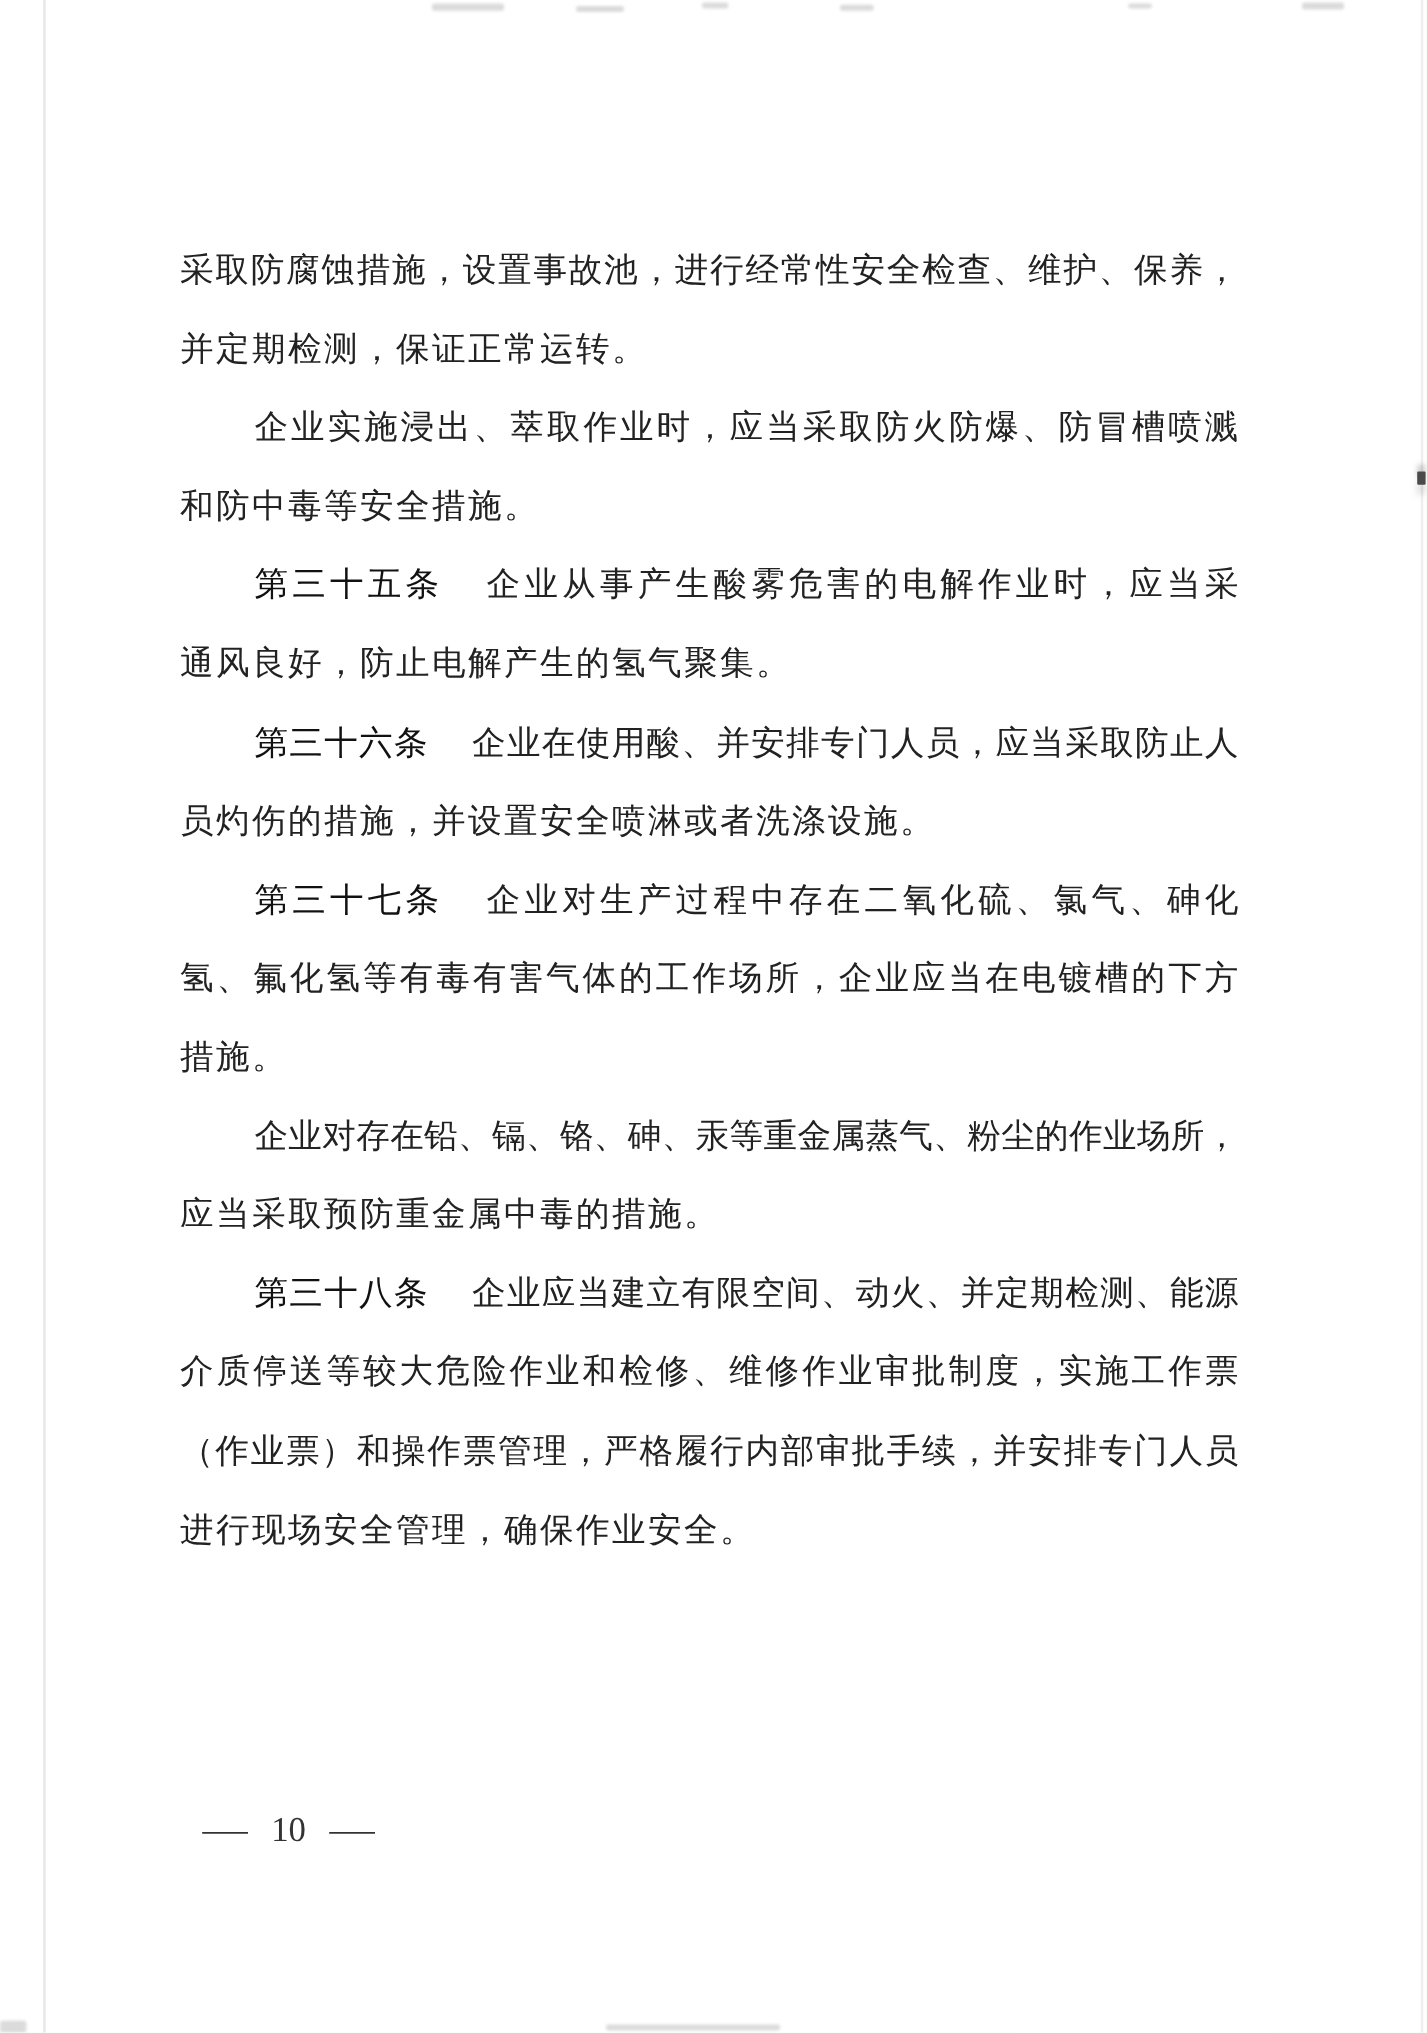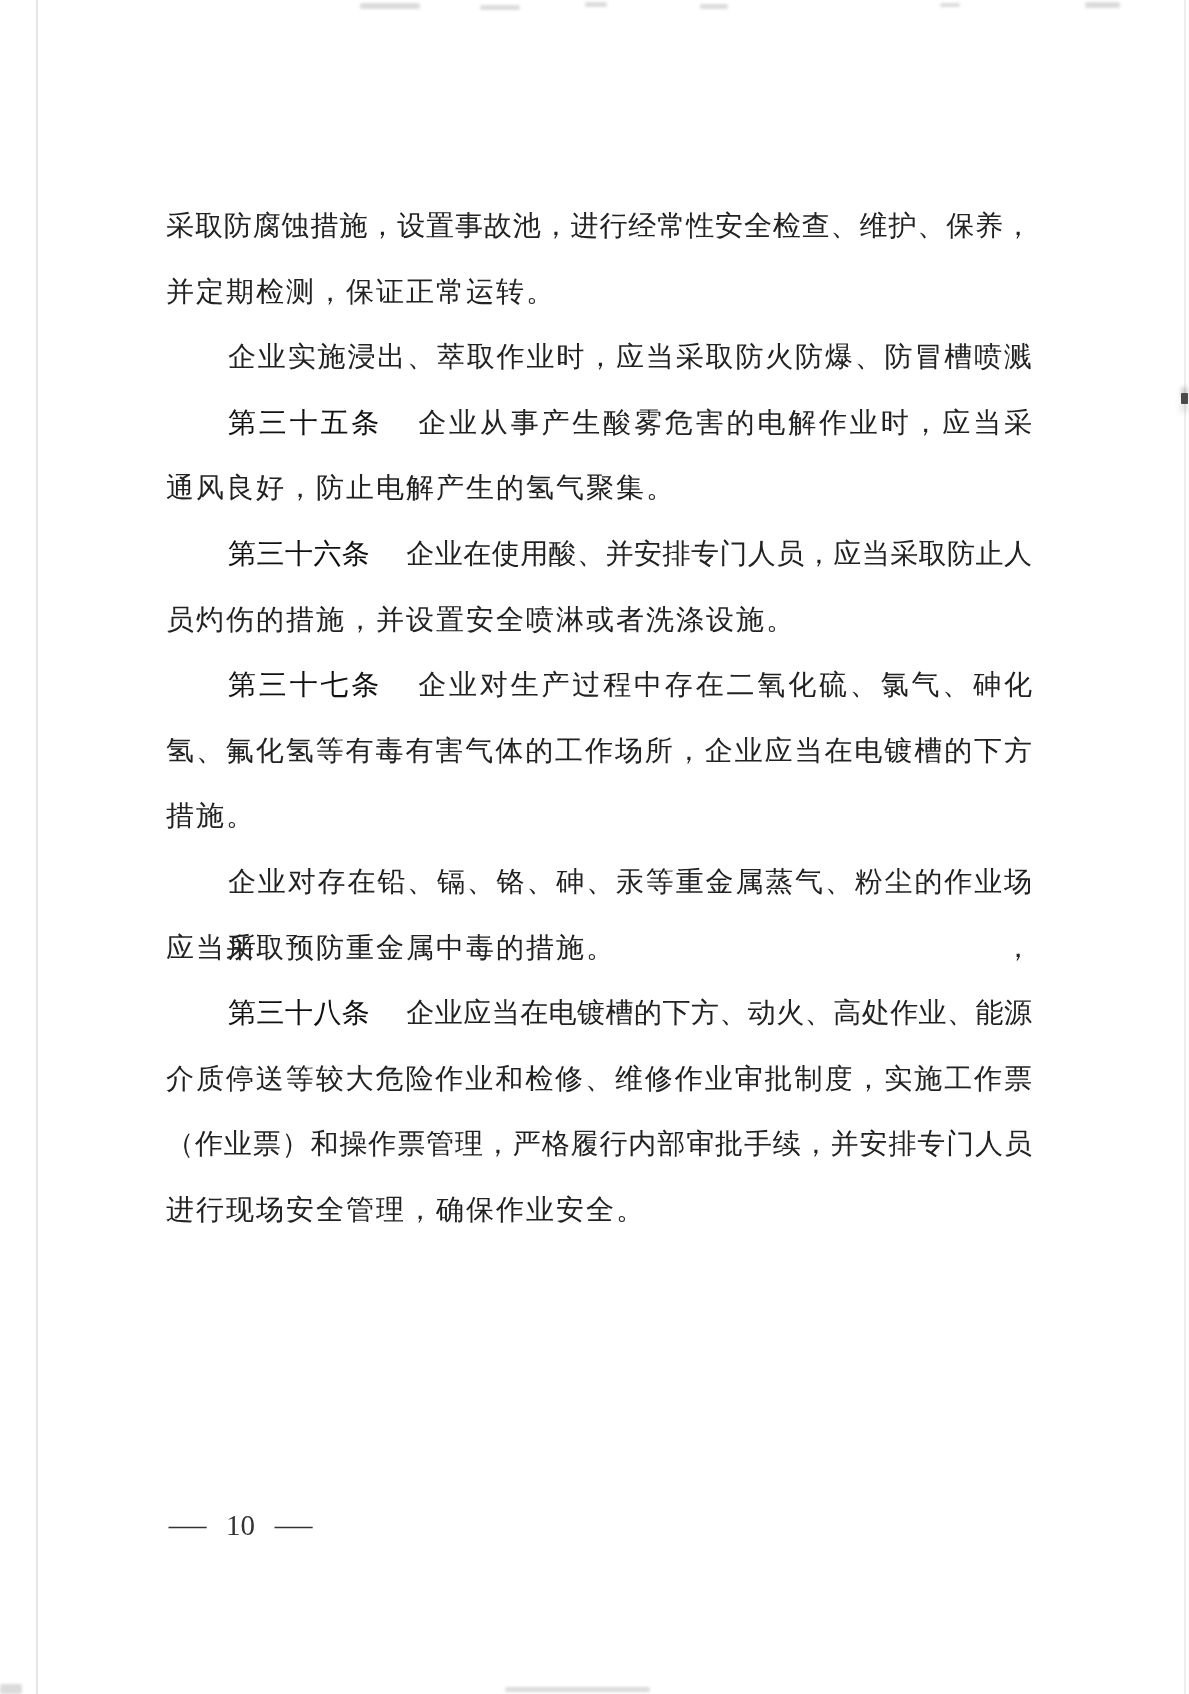--- a/index.html
+++ b/index.html
@@ -53,21 +53,20 @@
     position: absolute;
     left: 150px; top: 193px;
     width: 882px;
     font-size: 28px;
     color: #222222;
   }
   .line {
     height: 65.6px;
     line-height: 65.6px;
     white-space: nowrap;
-    margin-left: 16px;
   }
   .line.fill {
     white-space: normal;
     text-align: justify;
     text-align-last: justify;
     text-justify: inter-character;
   }
   .line.plain { letter-spacing: 2px; }
   .line.indent { padding-left: 62px; }
   .term {
@@ -104,30 +103,31 @@
   <div class="smudge sm4"></div>
   <div class="smudge sm5"></div>
   <div class="smudge sm6"></div>
   <div class="smudge sm7"></div>
   <div class="smudge sm8"></div>
 
   <main class="content">
     <div class="line fill"><span>采取防腐蚀措施，设置事故池，进行经常性安全检查、维护、保养，</span></div>
     <div class="line plain"><span>并定期检测，保证正常运转。</span></div>
     <div class="line fill indent"><span>企业实施浸出、萃取作业时，应当采取防火防爆、防冒槽喷溅</span></div>
+    <div class="line plain"><span>和防中毒等安全措施。</span></div>
     <div class="line fill indent"><span class="term">第三十五条</span><span>企业从事产生酸雾危害的电解作业时，应当采</span></div>
     <div class="line plain"><span>通风良好，防止电解产生的氢气聚集。</span></div>
     <div class="line fill indent"><span class="term">第三十六条</span><span>企业在使用酸、并安排专门人员，应当采取防止人</span></div>
     <div class="line plain"><span>员灼伤的措施，并设置安全喷淋或者洗涤设施。</span></div>
     <div class="line fill indent"><span class="term">第三十七条</span><span>企业对生产过程中存在二氧化硫、氯气、砷化</span></div>
     <div class="line fill"><span>氢、氟化氢等有毒有害气体的工作场所，企业应当在电镀槽的下方</span></div>
     <div class="line plain"><span>措施。</span></div>
     <div class="line fill indent"><span>企业对存在铅、镉、铬、砷、汞等重金属蒸气、粉尘的作业场所，</span></div>
     <div class="line plain"><span>应当采取预防重金属中毒的措施。</span></div>
-    <div class="line fill indent"><span class="term">第三十八条</span><span>企业应当在电镀槽的下方、动火、高处作业、能源</span></div>
+    <div class="line fill indent"><span class="term">第三十八条</span><span>企业应当建立有限空间、动火、并定期检测、能源</span></div>
     <div class="line fill"><span>介质停送等较大危险作业和检修、维修作业审批制度，实施工作票</span></div>
     <div class="line fill"><span>（作业票）和操作票管理，严格履行内部审批手续，并安排专门人员</span></div>
     <div class="line plain"><span>进行现场安全管理，确保作业安全。</span></div>
   </main>
 
   <footer class="footer">
     <span class="dash">—</span>
     <span class="num">10</span>
     <span class="dash">—</span>
   </footer>

